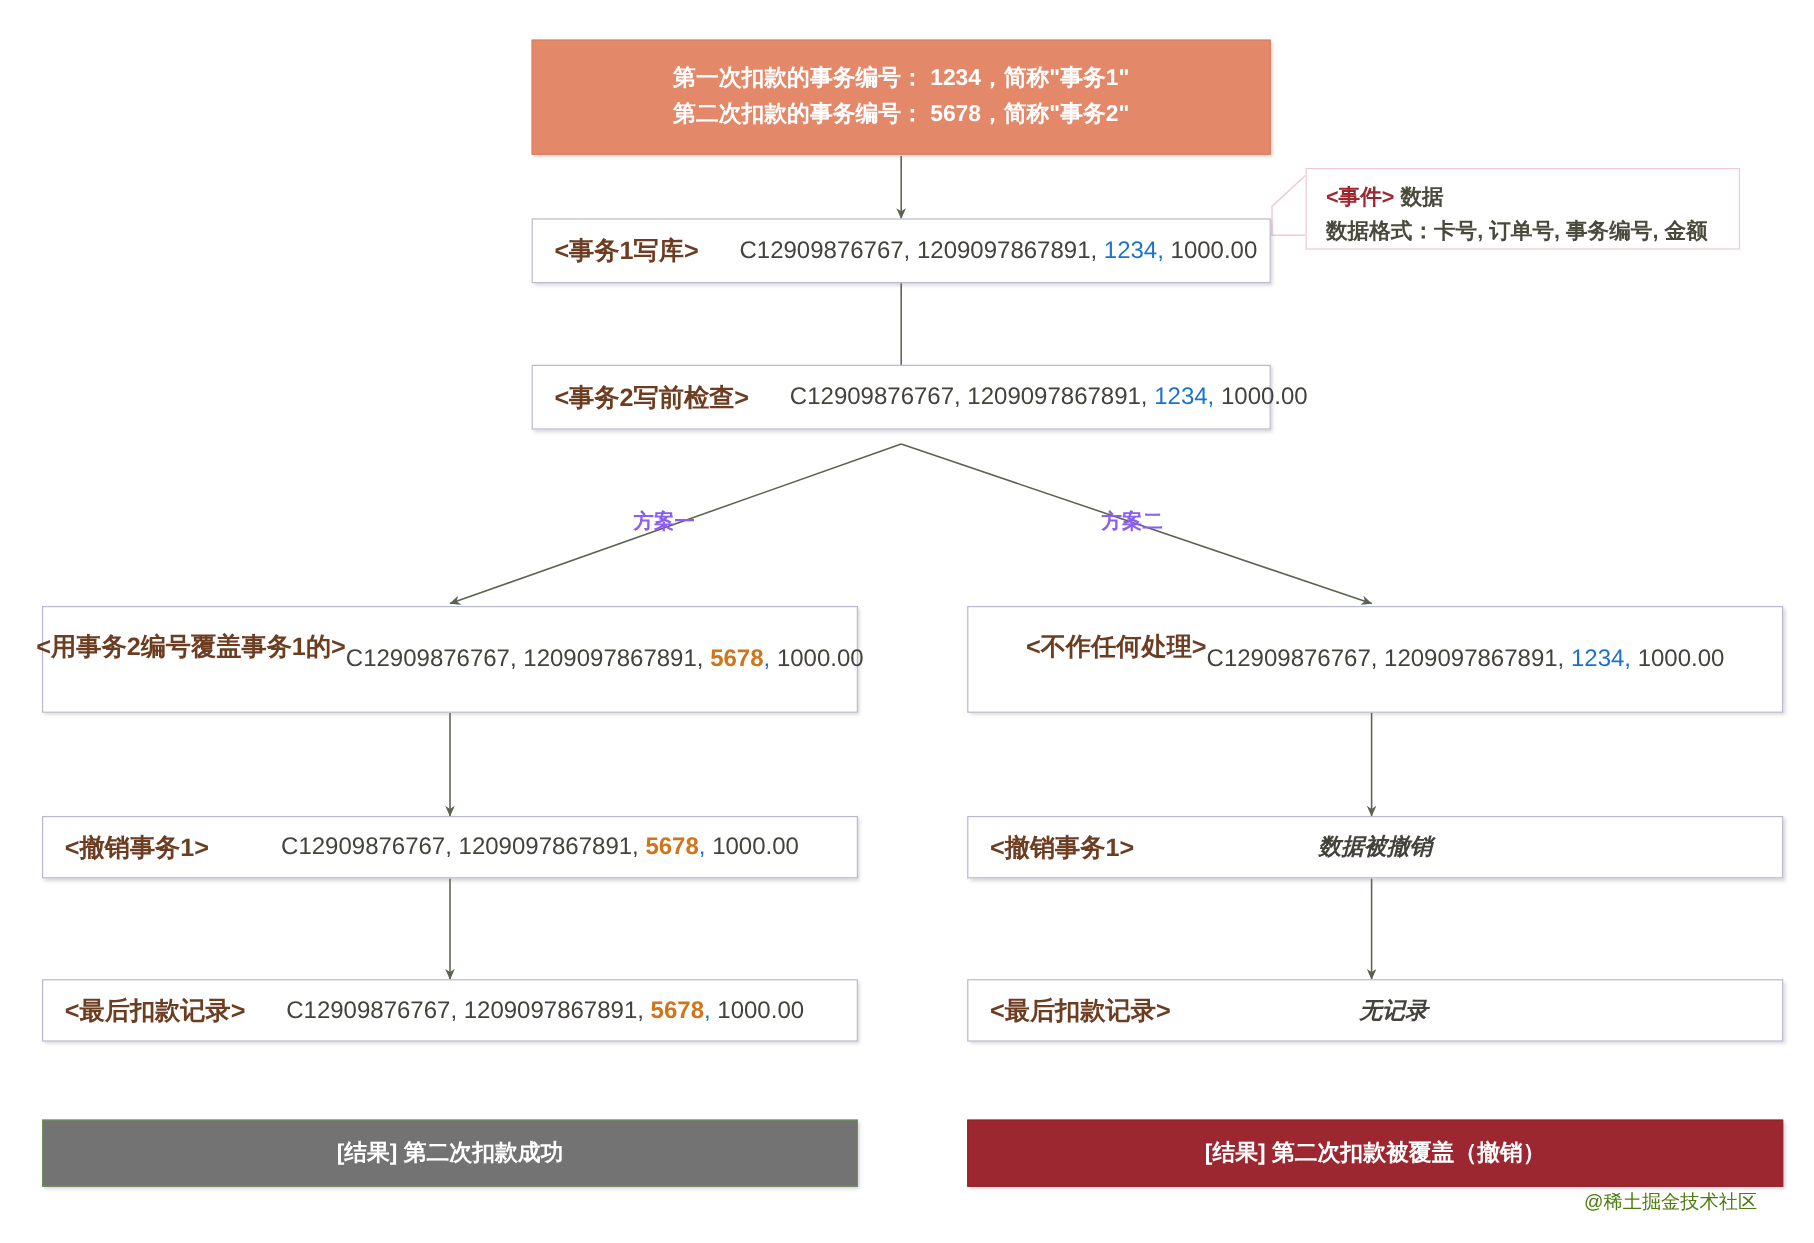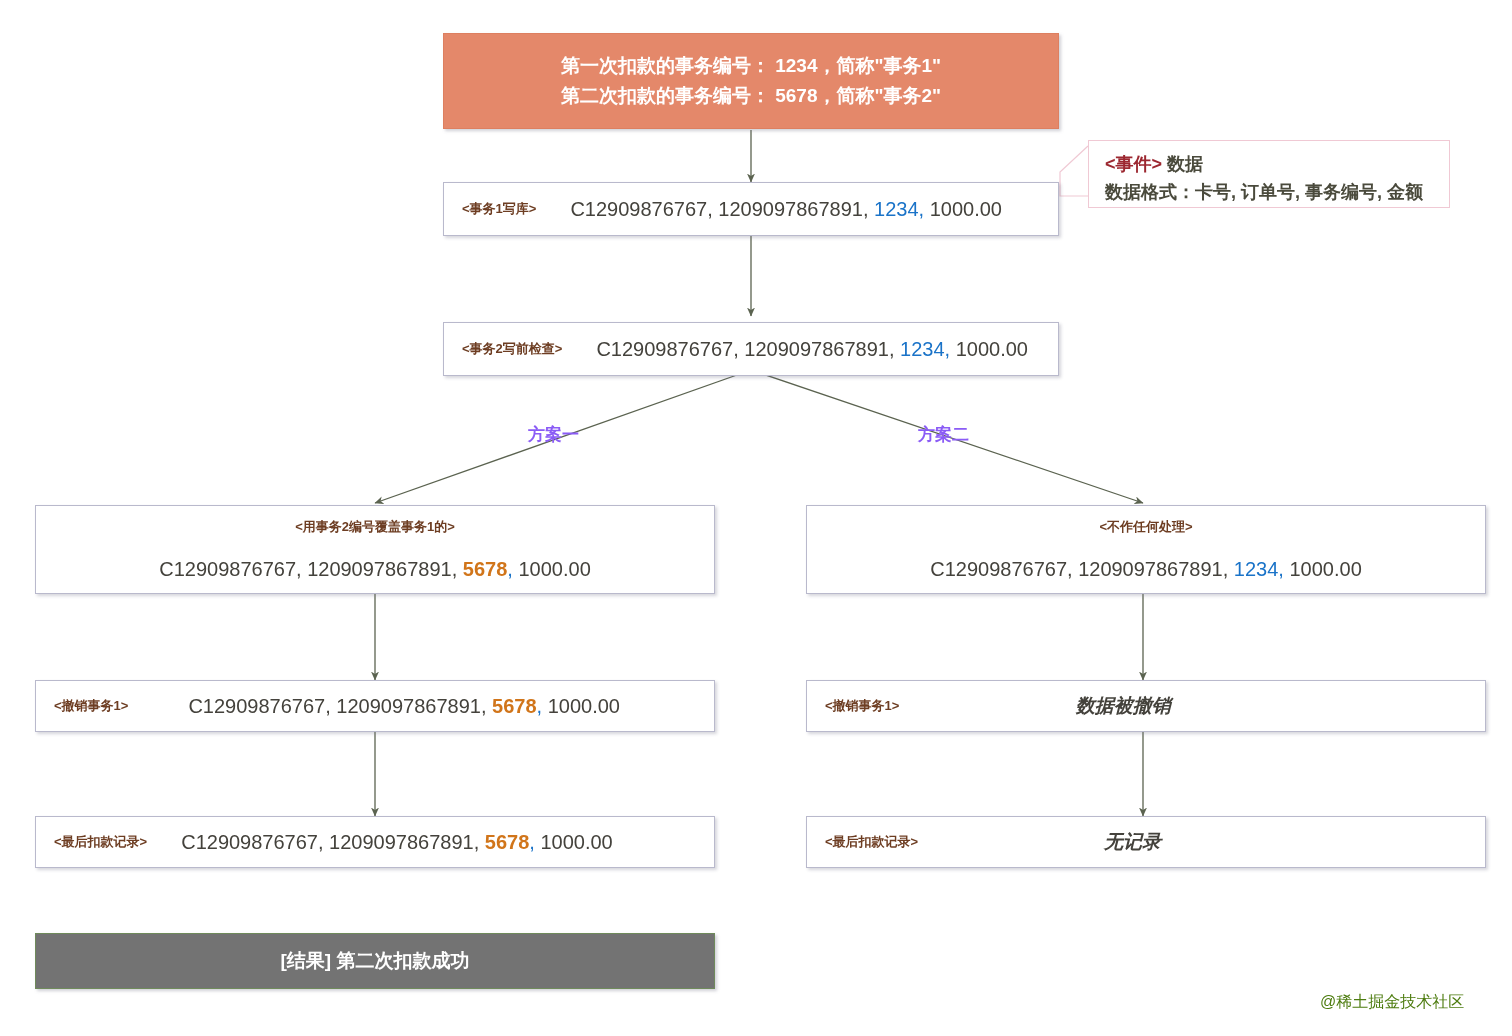--- a/index.html
+++ b/index.html
@@ -55,36 +55,36 @@
   .banner-red   { background: #9C2730; border: 1px solid #93232c; }
   .banner-result {
     font-size: 19px;
     font-weight: bold;
   }
   .row-node {
     padding: 0 18px;
   }
   .tag {
     color: #6d3d22;
-    font-size: 13px;
+    font-size: 21px;
     font-weight: bold;
     white-space: nowrap;
     flex: 0 0 auto;
   }
   .payload {
     color: #44423c;
     font-size: 20px;
     white-space: nowrap;
   }
   .num-blue  { color: #1a73c8; }
   .num-orng  { color: #d1751a; font-weight: bold; }
   .comma-blue { color: #1a73c8; }
   .row-inline .payload { margin-left: 34px; }
   .stack {
-    flex-direction: column;
+    flex-direction: row;
     justify-content: center;
     align-items: center;
     text-align: center;
     padding: 8px 12px;
   }
   .stack .tag { margin-bottom: 22px; }
   .centered-text {
     flex: 1 1 auto;
     text-align: center;
     color: #44423c;
@@ -158,21 +158,21 @@
       <span class="c-ev">&lt;事件&gt;</span><span> 数据</span>
     </div>
     <div class="c-line2">数据格式：卡号, 订单号, 事务编号, 金额</div>
   </div>
 
   <div class="node row-node row-inline" style="left:443px; top:182px; width:616px; height:54px;">
     <span class="tag">&lt;事务1写库&gt;</span>
     <span class="payload"><span>C12909876767, 1209097867891, </span><span class="num-blue">1234</span><span class="comma-blue">,</span><span> 1000.00</span></span>
   </div>
 
-  <div class="node row-node row-inline" style="left:443px; top:322px; width:616px; height:54px;text-align:center;">
+  <div class="node row-node row-inline" style="left:443px; top:304px; width:616px; height:54px;text-align:center;">
     <span class="tag">&lt;事务2写前检查&gt;</span>
     <span class="payload"><span>C12909876767, 1209097867891, </span><span class="num-blue">1234</span><span class="comma-blue">,</span><span> 1000.00</span></span>
   </div>
 
   <div class="branch-label" style="left:528px; top:423px;">方案一</div>
   <div class="branch-label" style="left:918px; top:423px;">方案二</div>
 
   <div class="node stack" style="left:35px; top:505px; width:680px; height:89px;">
     <span class="tag">&lt;用事务2编号覆盖事务1的&gt;</span>
     <span class="payload"><span>C12909876767, 1209097867891, </span><span class="num-orng">5678</span><span class="comma-blue">,</span><span> 1000.00</span></span>
@@ -199,16 +199,19 @@
   </div>
 
   <div class="node row-node" style="left:806px; top:816px; width:680px; height:52px;">
     <span class="tag">&lt;最后扣款记录&gt;</span>
     <span class="centered-text" style="margin-right:120px;">无记录</span>
   </div>
 
   <div class="banner banner-green banner-result" style="left:35px; top:933px; width:680px; height:56px;">
     <span>[结果] 第二次扣款成功</span>
   </div>
+  <div class="banner banner-red banner-result" style="left:806px; top:933px; width:680px; height:56px;">
+    <span>[结果] 第二次扣款被覆盖（撤销）</span>
+  </div>
 
   <div class="watermark" style="left:1320px; top:992px;">@稀土掘金技术社区</div>
 
 </div>
 
 </body></html>

